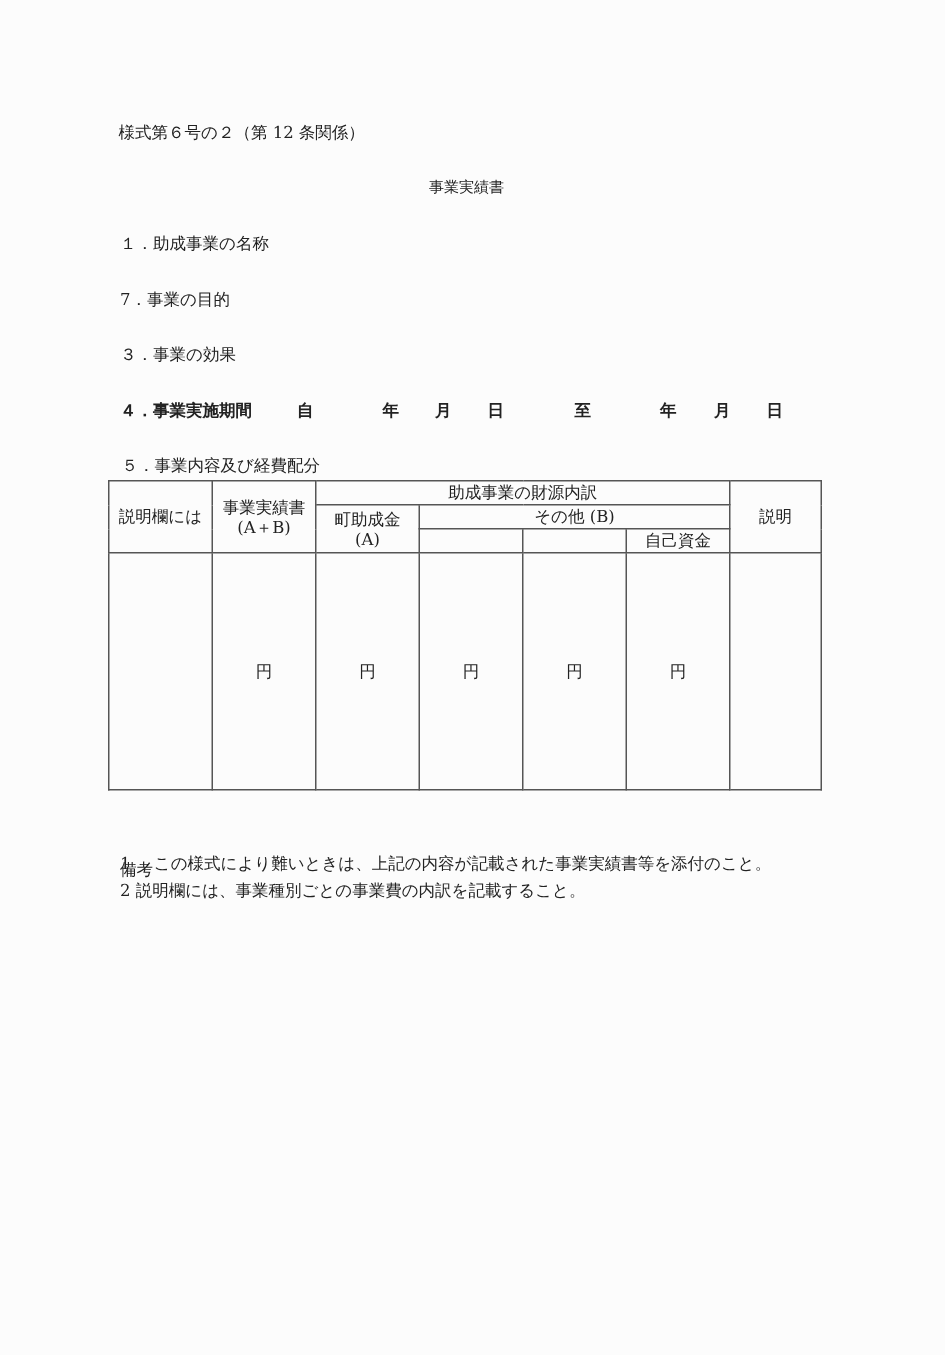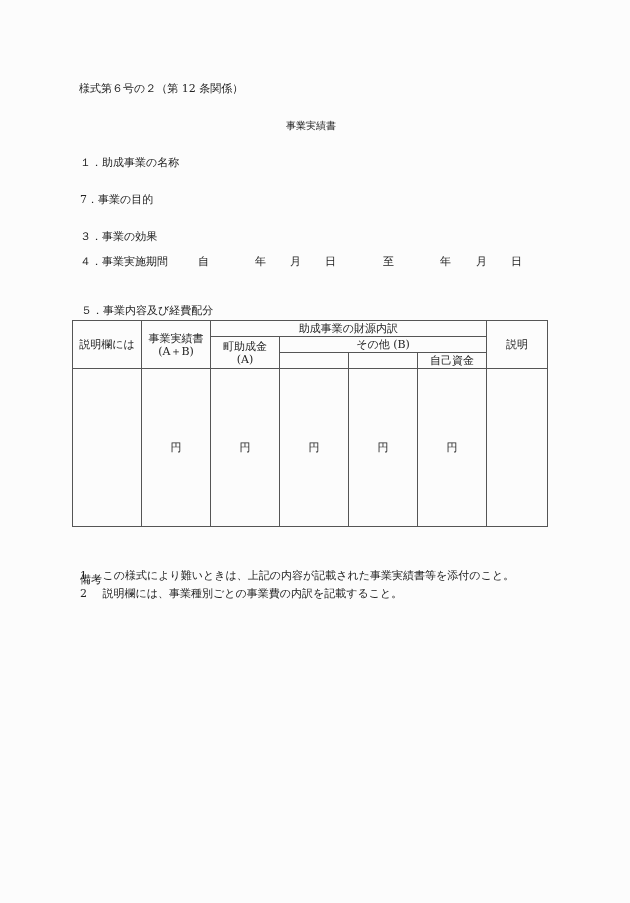--- a/index.html
+++ b/index.html
@@ -23,21 +23,21 @@
 </head>
 <body>
 
 <div class="abs t" style="left:79px; top:82px;">様式第６号の２（第 12 条関係）</div>
 <div class="abs t title" style="left:286px; top:119px;">事業実績書</div>
 
 <div class="abs t" style="left:80px; top:156px;">１．助成事業の名称</div>
 <div class="abs t" style="left:80px; top:193px;">7．事業の目的</div>
 <div class="abs t" style="left:80px; top:230px;">３．事業の効果</div>
 
-<div class="abs t period" style="left:0; top:255px; width:510px; height:14px;">
+<div class="abs t period" style="left:0; top:267px; width:510px; height:14px;font-weight:bold;">
   <span style="left:80px;">４．事業実施期間</span>
   <span style="left:198px;">自</span>
   <span style="left:255px;">年</span>
   <span style="left:290px;">月</span>
   <span style="left:325px;">日</span>
   <span style="left:383px;">至</span>
   <span style="left:440px;">年</span>
   <span style="left:476px;">月</span>
   <span style="left:511px;">日</span>
 </div>
@@ -88,14 +88,14 @@
 </tbody>
   </table>
 
 <div class="abs t" style="left:80px; top:549px;margin-top:24px;">備考</div>
 <div class="abs t" style="left:80px; top:569px;">
   <span>1</span>
   <span style="margin-left:12px;">この様式により難いときは、上記の内容が記載された事業実績書等を添付のこと。</span>
 </div>
 <div class="abs t" style="left:80px; top:587px;">
   <span>2</span>
-  <span style="margin-left:12px;">説明欄には、事業種別ごとの事業費の内訳を記載すること。</span>
+  <span style="">説明欄には、事業種別ごとの事業費の内訳を記載すること。</span>
 </div>
 
 </body></html>

